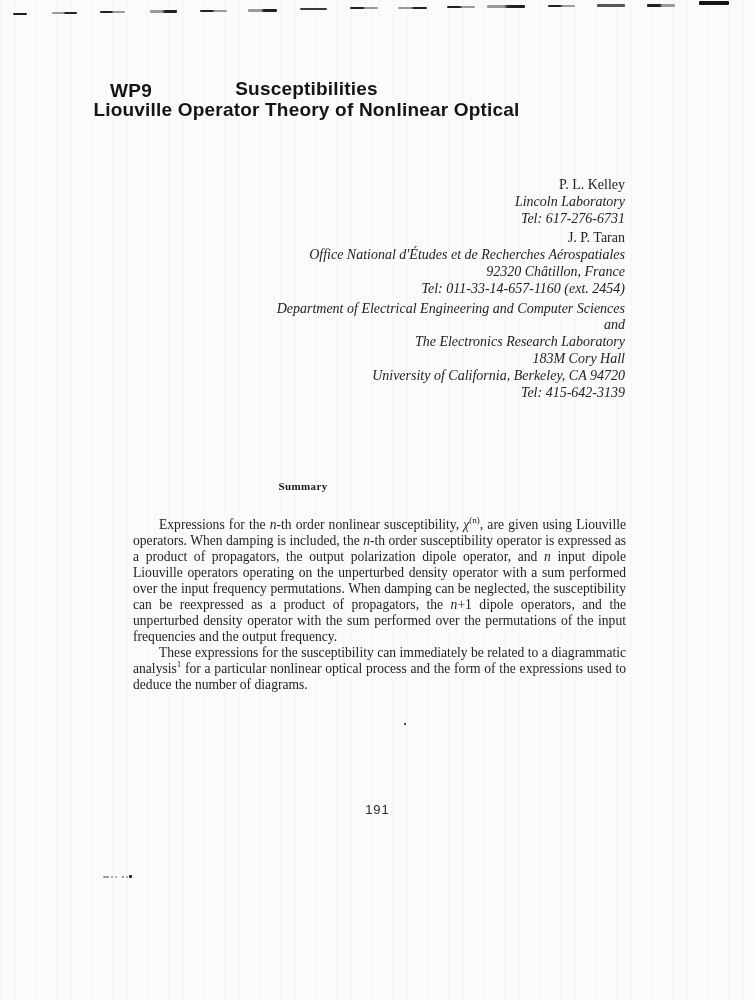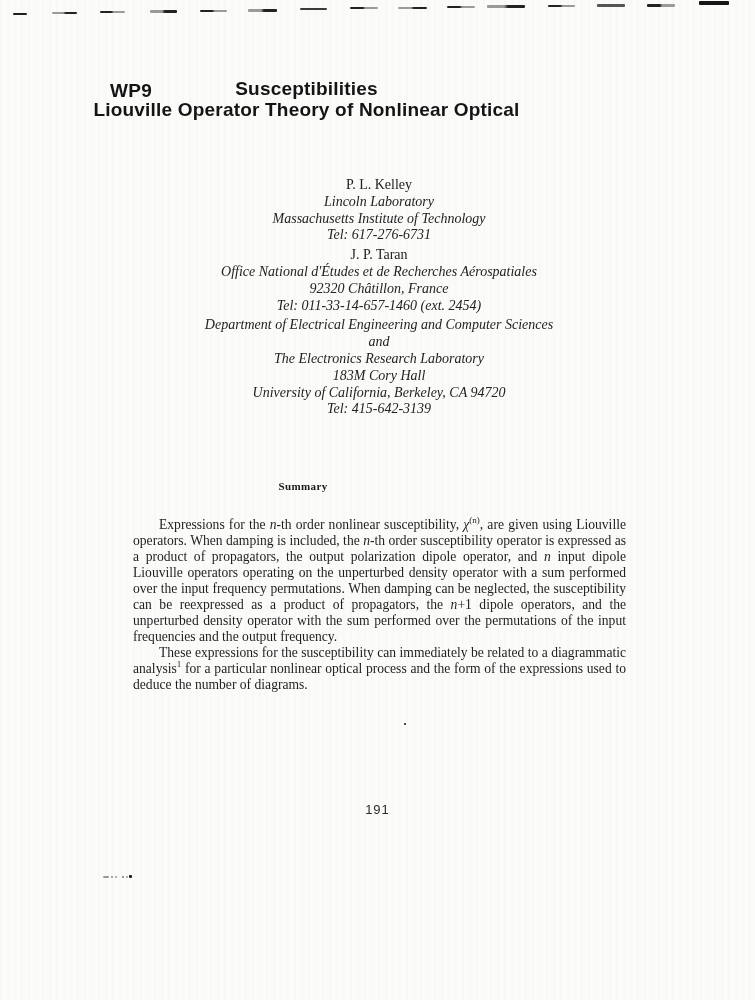--- a/index.html
+++ b/index.html
@@ -57,21 +57,21 @@
     color: #141414;
     letter-spacing: 0.2px;
   }
 
   
   .authors {
     position: absolute;
     top: 177px;
     left: 133px;
     width: 492px;
-    text-align: center;
+    text-align: right;
     font-size: 14px;
     line-height: 16.8px;
     color: #222;
   }
   .author-block { margin-bottom: 3px; }
   .author-name { font-style: normal; }
   .author-line { font-style: italic; }
 
   
   .summary-heading {
@@ -153,28 +153,27 @@
     <div class="paper-title">
       <div>Susceptibilities</div>
       <div>Liouville Operator Theory of Nonlinear Optical</div>
     </div>
   </div>
 
   <div class="authors" id="authors">
       <div class="author-block">
         <div class="author-name">P. L. Kelley</div>
         <div class="author-line">Lincoln Laboratory</div>
-        <div class="author-line">Massachusetts Institute of Technology</div>
         <div class="author-line">Tel: 617-276-6731</div>
       </div>
       <div class="author-block">
         <div class="author-name">J. P. Taran</div>
         <div class="author-line">Office National d'Études et de Recherches Aérospatiales</div>
         <div class="author-line">92320 Châtillon, France</div>
-        <div class="author-line">Tel: 011-33-14-657-1460 (ext. 2454)</div>
+        <div class="author-line">Tel: 011-33-14-657-1160 (ext. 2454)</div>
       </div>
       <div class="author-block">
         <div class="author-line">Department of Electrical Engineering and Computer Sciences</div>
         <div class="author-line">and</div>
         <div class="author-line">The Electronics Research Laboratory</div>
         <div class="author-line">183M Cory Hall</div>
         <div class="author-line">University of California, Berkeley, CA 94720</div>
         <div class="author-line">Tel: 415-642-3139</div>
       </div>
     </div>

